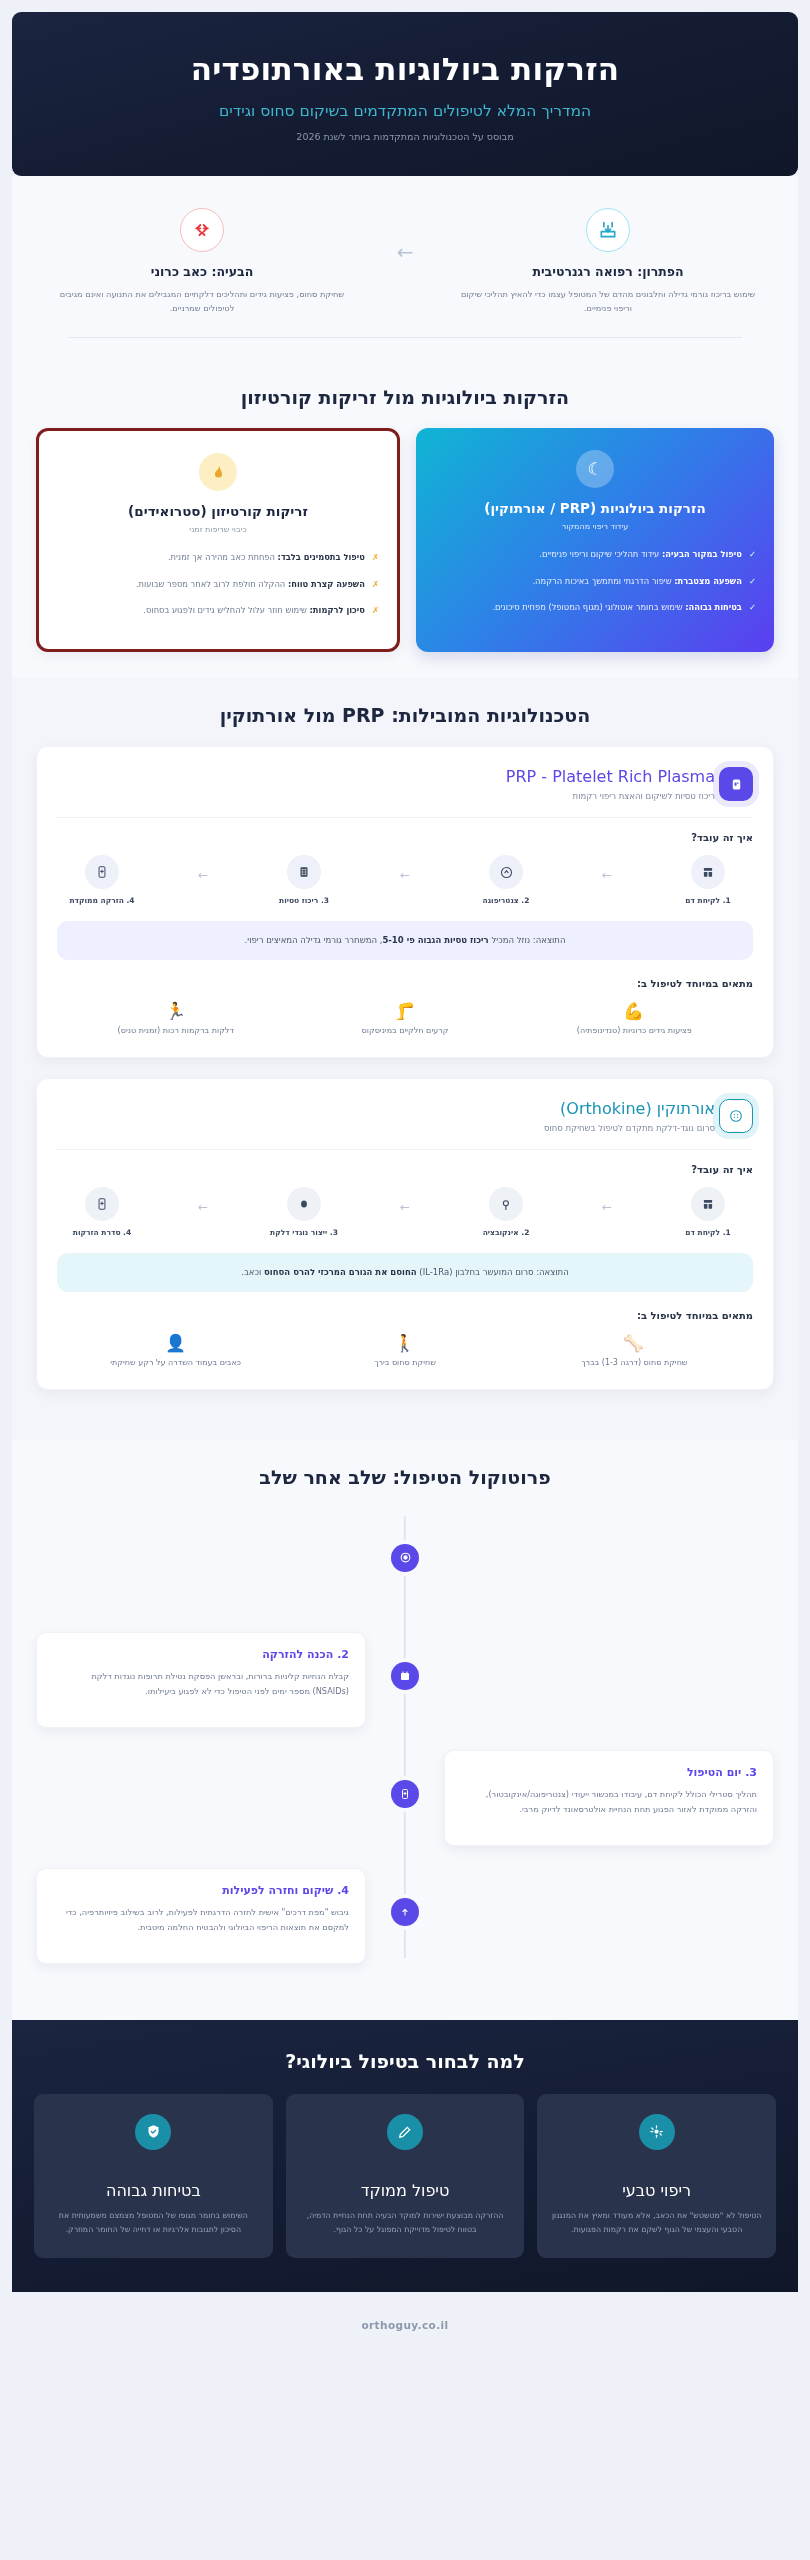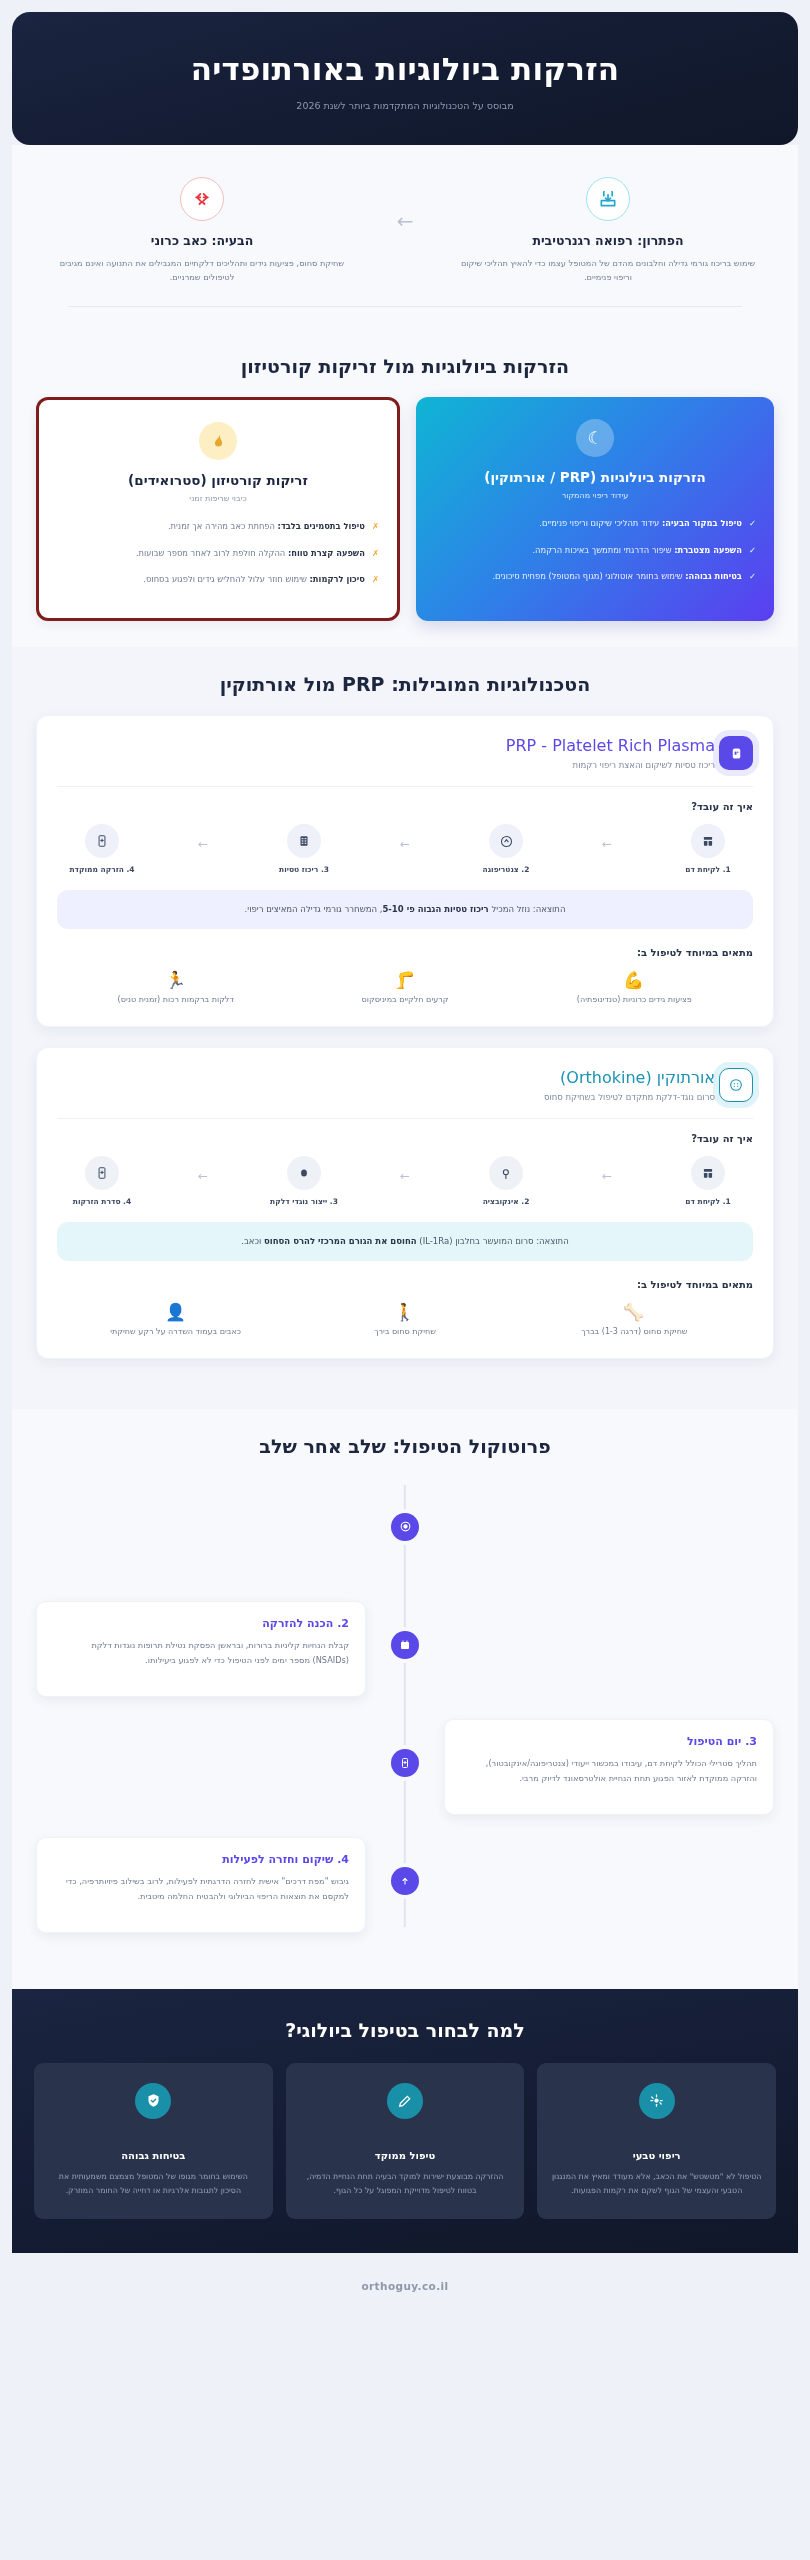--- a/index.html
+++ b/index.html
@@ -8,21 +8,21 @@
     background:#eef1f7;
     font-family:"DejaVu Sans","Liberation Sans",sans-serif;
   }
   body { direction:rtl; }
 
   .page { width:810px; min-height:2560px; background:#eef1f7; padding:12px 12px 0 12px; }
 
   
   .hero{
     background:linear-gradient(165deg,#1b2440 0%,#141c33 55%,#101729 100%);
-    border-radius:18px;
+    border-radius:9px;
     padding:38px 30px 34px;
     text-align:center;
   }
   .hero h1{
     color:#ffffff;
     font-size:31px;
     font-weight:bold;
     letter-spacing:.2px;
     line-height:1.25;
   }
@@ -215,38 +215,39 @@
     padding:20px 14px 20px;
     text-align:center;
   }
   .why-ic{
     width:36px;height:36px;border-radius:50%;
     background:#1a8fa8; color:#fff;
     margin:0 auto 12px;
     display:flex;align-items:center;justify-content:center;
     font-size:15px;
   }
-  .why-t{ color:#fff; font-size:10px; font-weight:bold; margin-bottom:9px;margin-top:31px; }
+  .why-t{ color:#fff; font-size:16px; font-weight:normal; margin-bottom:9px;margin-top:31px; }
   .why-d{ color:#97a2b8; font-size:7.8px; line-height:1.85; }
 
   
   .footer{
     background:#eef1f7;
     text-align:center;
     padding:22px 0 26px;
   }
   .footer span{ color:#8d98ab; font-size:10.5px; font-weight:bold; letter-spacing:.4px; }
 </style>
 </head>
 <body>
 
 <div class="page">
 
   <div class="hero">
     <h1>הזרקות ביולוגיות באורתופדיה</h1>
+    <h2>המדריך המלא לטיפולים המתקדמים בשיקום סחוס וגידים</h2>
     <p>מבוסס על הטכנולוגיות המתקדמות ביותר לשנת 2026</p>
   </div>
 
   <div class="ps-band">
     <div class="ps-row">
 
       <div class="ps-col">
         <div class="ps-badge cyan">
           <svg width="20" height="20" viewBox="0 0 24 24" fill="none" stroke="#23a8cb" stroke-width="2" stroke-linecap="round" stroke-linejoin="round">
             <path d="M7 3v5"></path>

